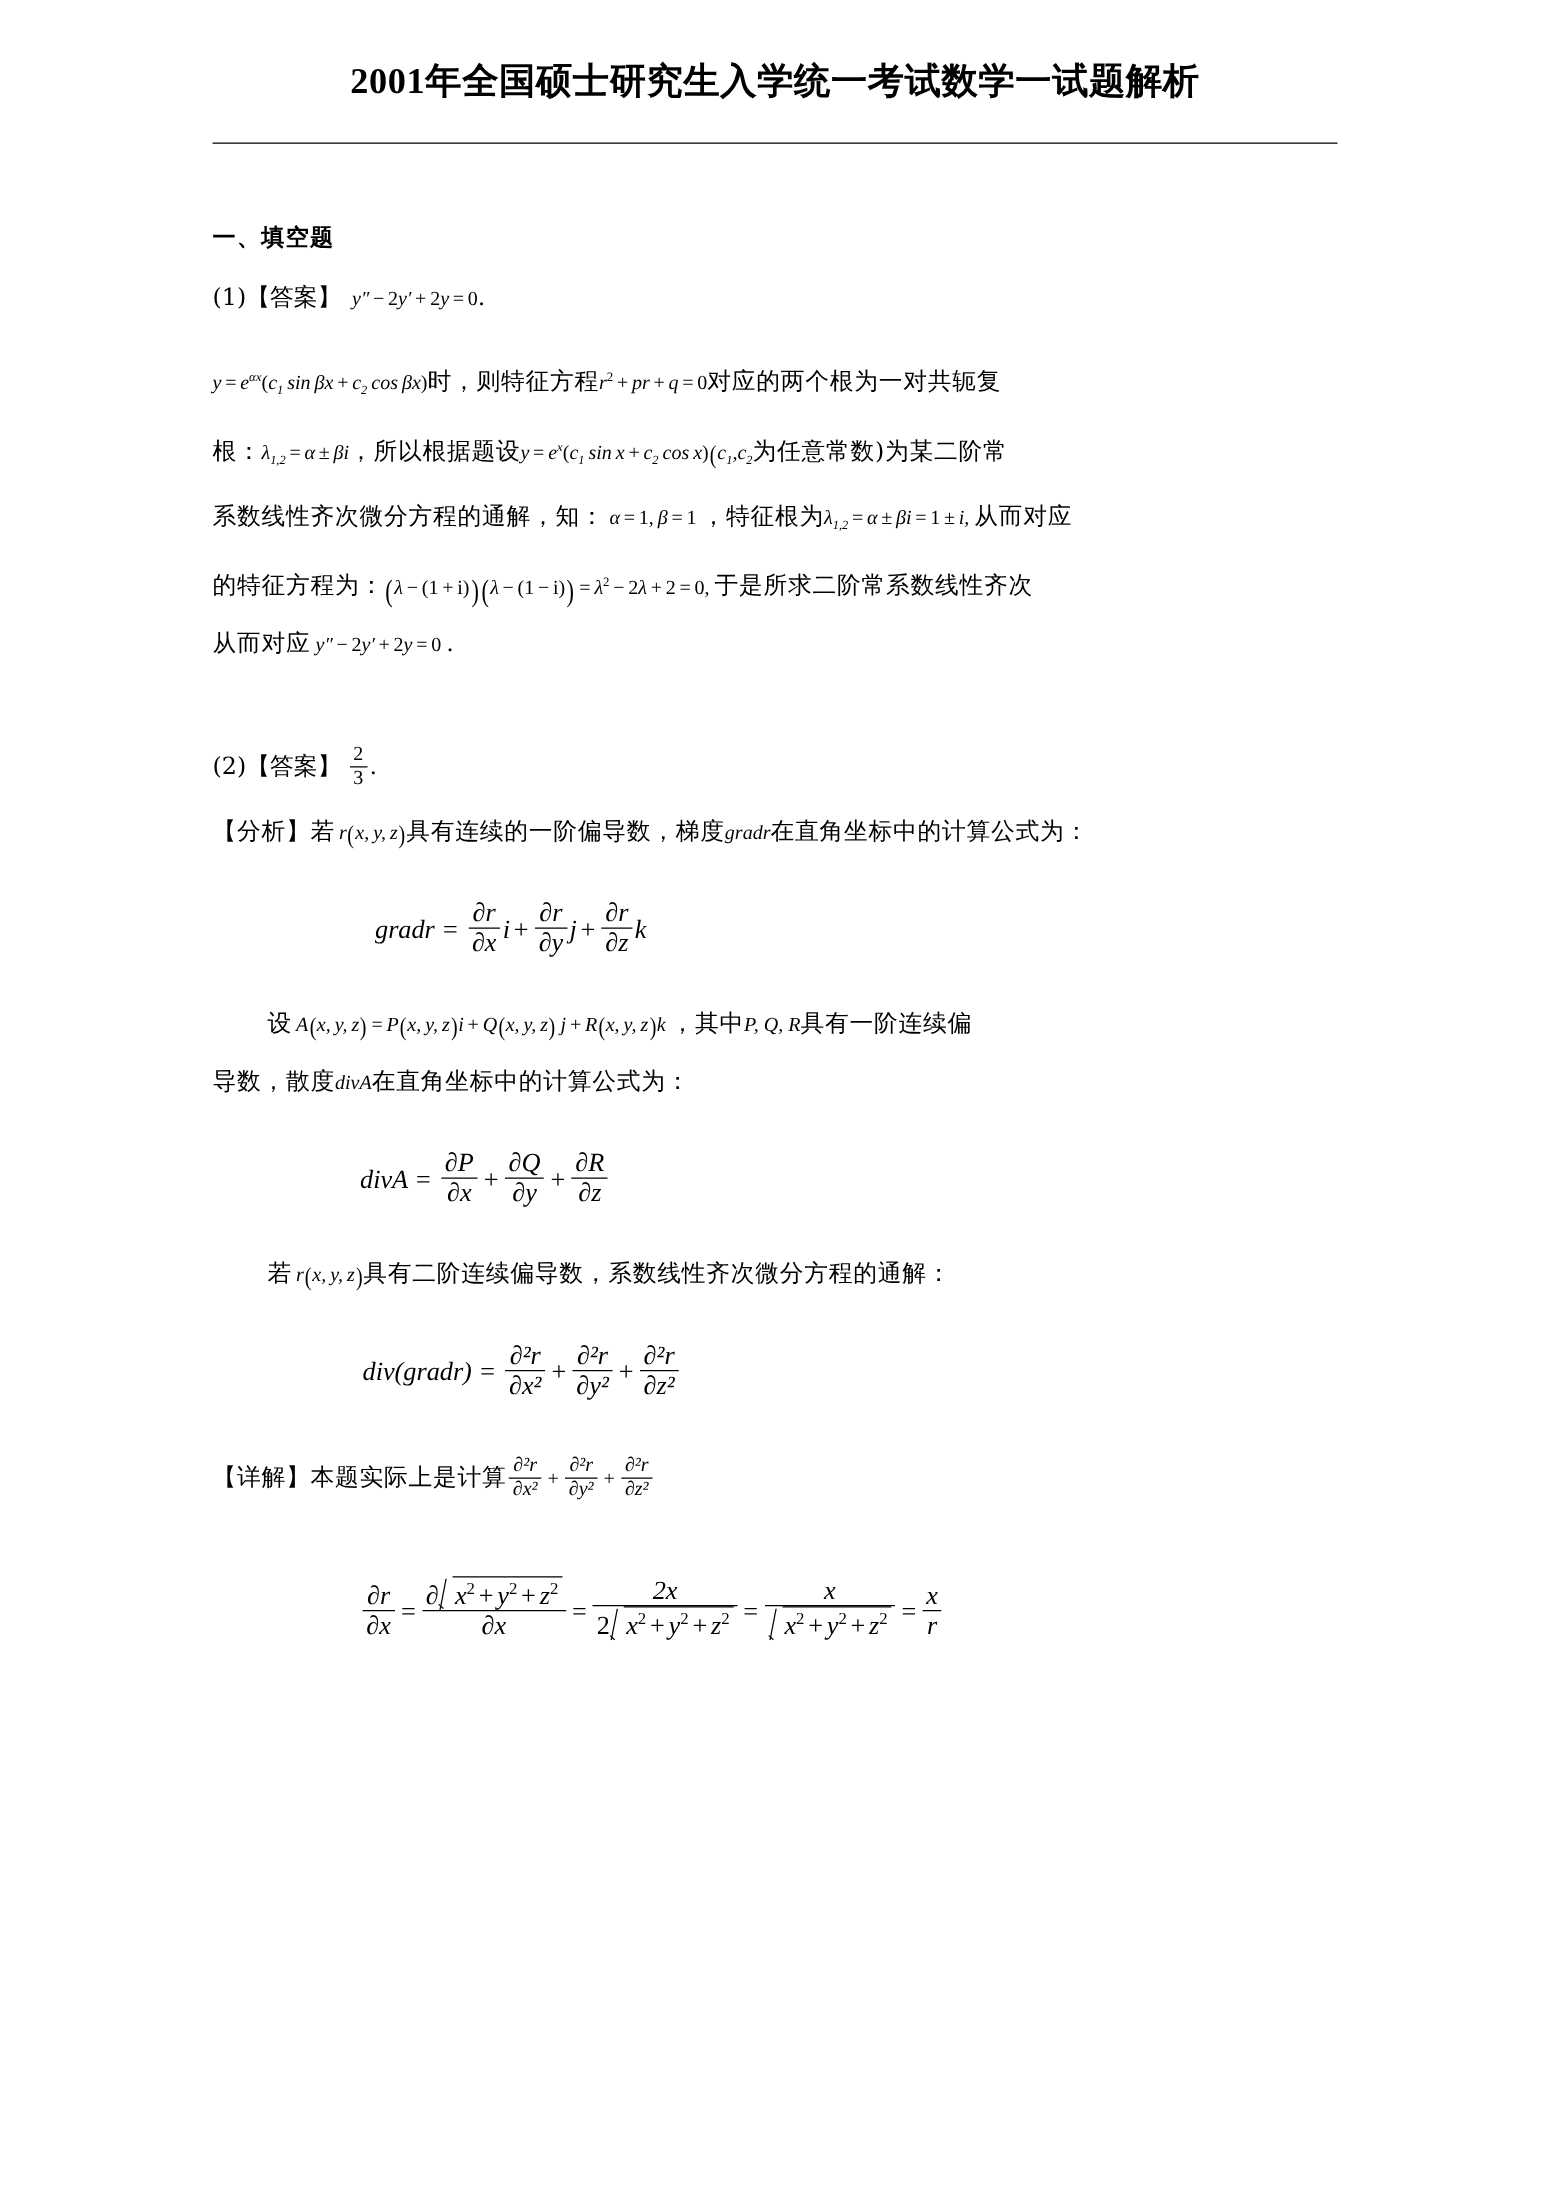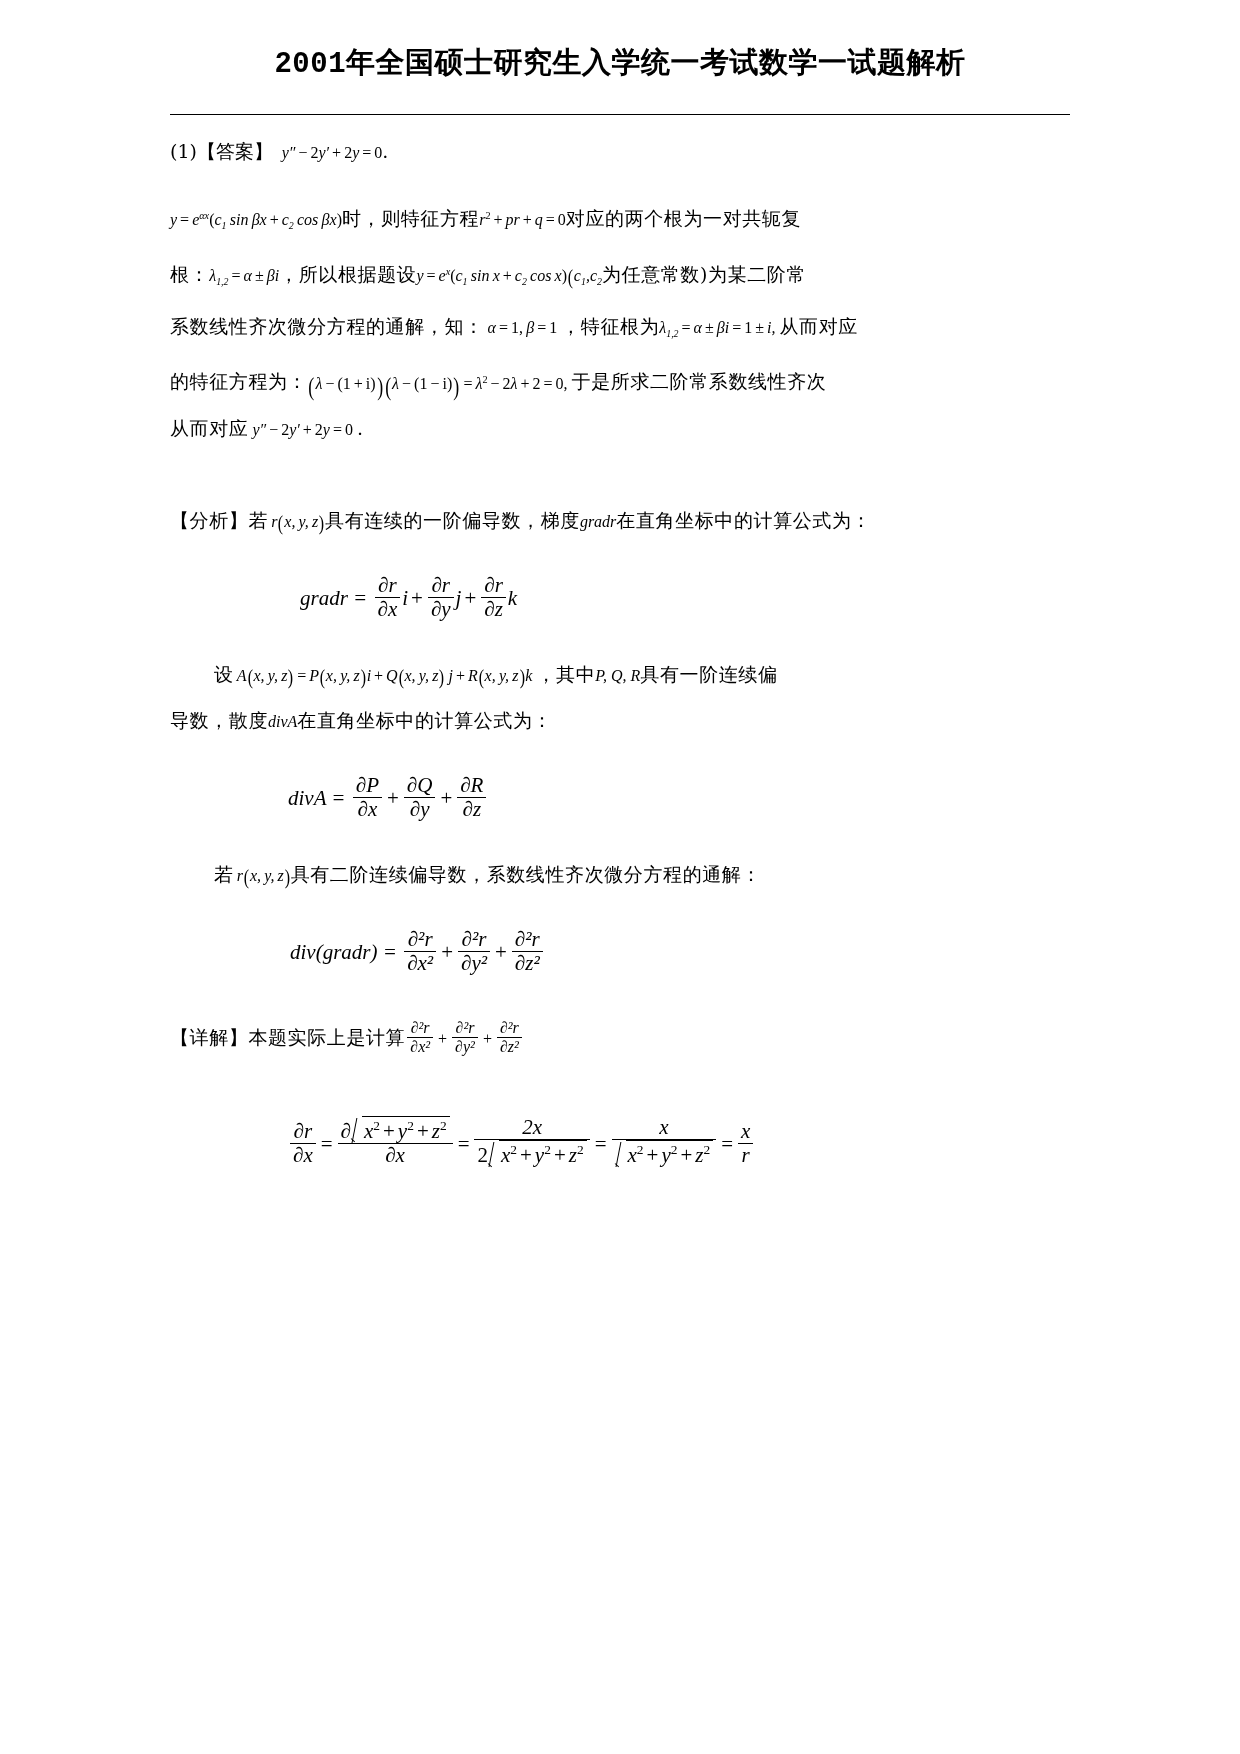--- a/index.html
+++ b/index.html
@@ -19,21 +19,21 @@
     position: relative;
     width: 1240px;
     height: 1754px;
     box-sizing: border-box;
     padding: 34px 170px 0 170px;
     background: #fff;
   }
 
   
   .doc-title {
-    font-family: Liberation Mono, monospace;
+    font-family: Liberation Serif, serif;
     font-weight: bold;
     font-size: 29px;
     text-align: center;
     letter-spacing: 0.5px;
     line-height: 46px;
     margin: 8px 0 0 0;
     white-space: nowrap;
   }
   .title-rule {
     margin-top: 26px;
@@ -183,20 +183,21 @@
   .ind-txt { padding-left: 44px; }
 </style>
 </head>
 <body>
 
 <div class="page">
 
   <h1 class="doc-title">2001年全国硕士研究生入学统一考试数学一试题解析</h1>
   <hr class="title-rule">
 
+  <div class="sec-heading">一、填空题</div>
 
   <div class="para answer">
     <span class="cn">(1)【答案】</span>
     <span class="m">&nbsp;y<span class="prime">″</span><span class="op">−</span><span class="num">2</span>y<span class="prime">′</span><span class="op">+</span><span class="num">2</span>y<span class="op">=</span><span class="num">0</span></span><span class="cn">.</span>
   </div>
 
   <div class="block-gap-sm"></div>
 
 
   <div class="para wide3">
@@ -214,20 +215,24 @@
   <div class="para wide3">
     <span class="cn">的特征方程为：</span><span class="m"><span class="bigparen">(</span>λ<span class="op">−</span><span class="paren">(1</span><span class="op">+</span><span class="paren">i)</span><span class="bigparen">)</span><span class="bigparen">(</span>λ<span class="op">−</span><span class="paren">(1</span><span class="op">−</span><span class="paren">i)</span><span class="bigparen">)</span><span class="op">=</span>λ<span class="sup up">2</span><span class="op">−</span><span class="num">2</span>λ<span class="op">+</span><span class="num">2</span><span class="op">=</span><span class="num">0,</span>&nbsp;</span><span class="cn">于是所求二阶常系数线性齐次</span>
   </div>
 
   <div class="para wide3">
     <span class="cn">从而对应</span><span class="m">&nbsp;y<span class="prime">″</span><span class="op">−</span><span class="num">2</span>y<span class="prime">′</span><span class="op">+</span><span class="num">2</span>y<span class="op">=</span><span class="num">0</span>&nbsp;</span><span class="cn">.</span>
   </div>
 
   <div class="block-gap-lg"></div>
 
+  <div class="para" style="line-height:56px;">
+    <span class="cn">(2)【答案】</span>
+    <span class="m"><span class="frac"><span class="nu num">2</span><span class="de num">3</span></span></span><span class="cn">.</span>
+  </div>
 
   <div class="para wide3">
     <span class="cn">【分析】</span><span class="cn">若</span><span class="m"> r<span class="medparen">(</span>x, y, z<span class="medparen">)</span></span><span class="cn">具有连续的一阶偏导数，梯度</span><span class="m">gradr</span><span class="cn">在直角坐标中的计算公式为：</span>
   </div>
 
   <div class="block-gap-md"></div>
 
   <div class="display ind-1">
     <span class="m">
       <span>gradr =</span>

